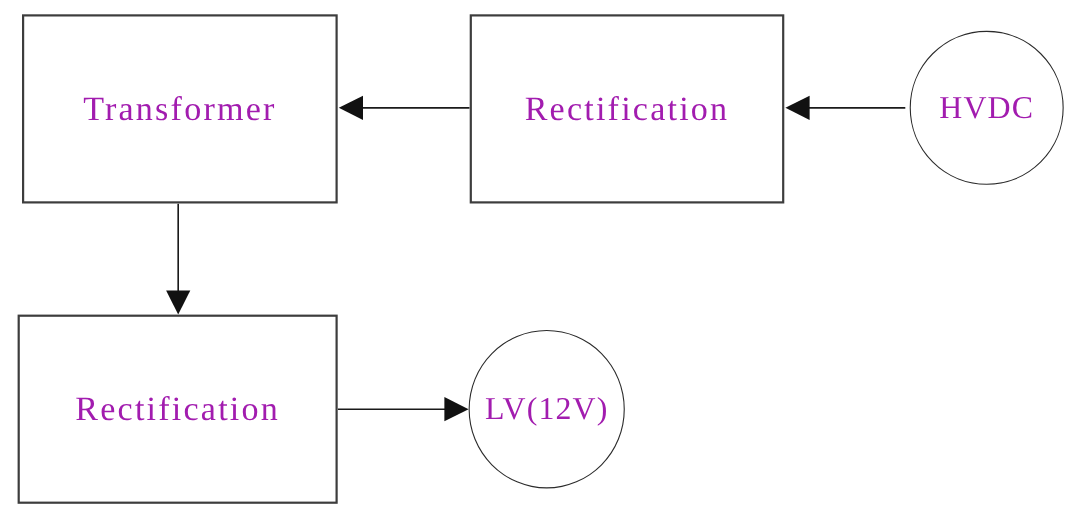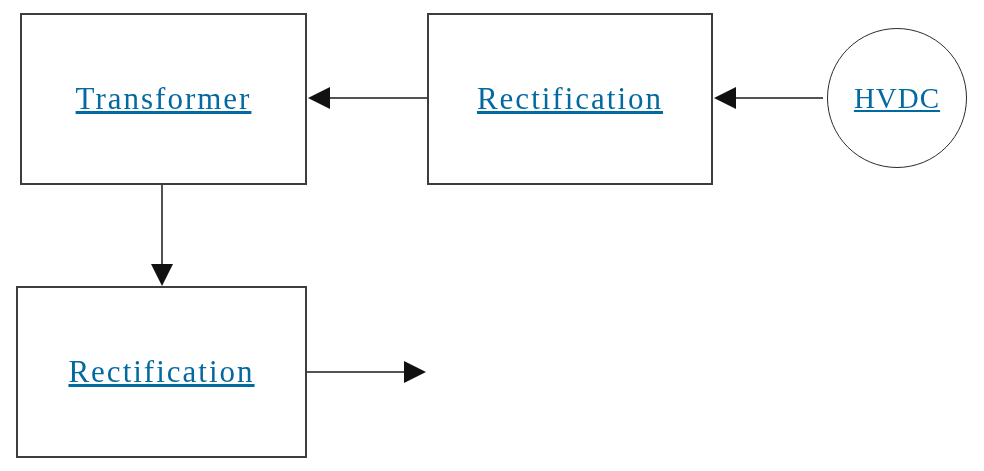--- a/index.html
+++ b/index.html
@@ -35,22 +35,21 @@
     border: 2px solid #3d3d3d;
   }
   .node-circle {
     border: 1.5px solid #2b2b2b;
     border-radius: 50%;
   }
   .node-label {
     font-size: 31px;
     letter-spacing: 2px;
     white-space: nowrap;
-    color: #0369a1;
-    text-decoration: underline;
+    color: #a21caf;
   }
   .node-label-sm {
     font-size: 29px;
     letter-spacing: 1px;
   }
   
   .box-transformer        { left: 20px;  top: 13px;  width: 287px; height: 172px; }
   .box-rectification-top  { left: 427px; top: 13px;  width: 286px; height: 172px; }
   .box-rectification-bot  { left: 16px;  top: 286px; width: 291px; height: 172px; }
   
@@ -94,14 +93,17 @@
   </div>
 
   <div class="node node-circle circle-hvdc">
     <span class="node-label node-label-sm">HVDC</span>
   </div>
 
   <div class="node node-rect box-rectification-bot">
     <span class="node-label">Rectification</span>
   </div>
 
+  <div class="node node-circle circle-lv">
+    <span class="node-label node-label-sm">LV(12V)</span>
+  </div>
 
 </div>
 
 </body></html>

